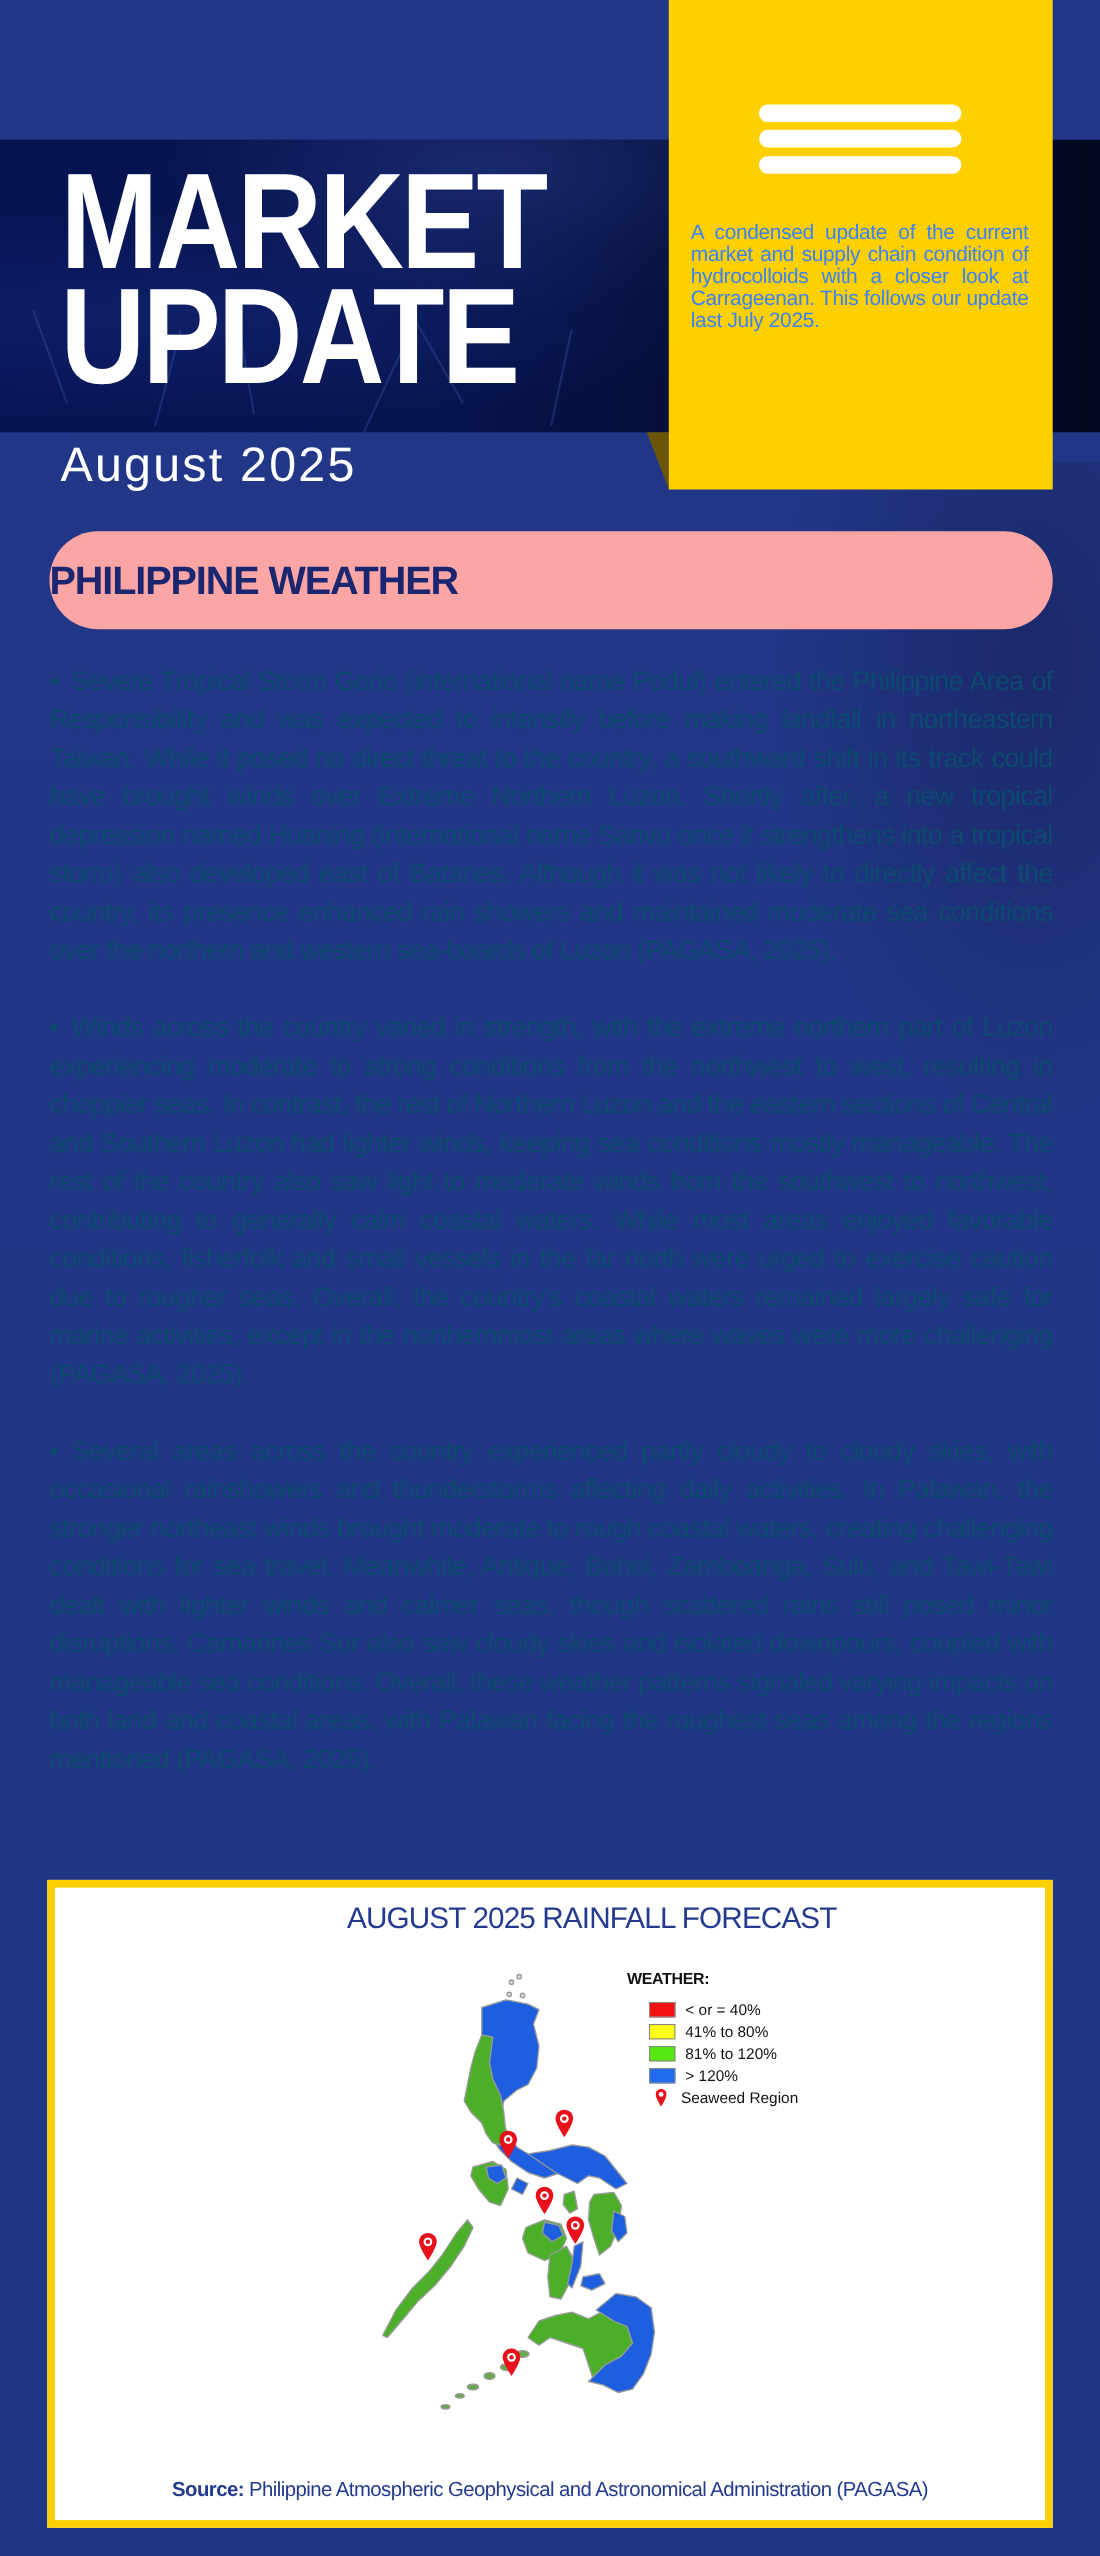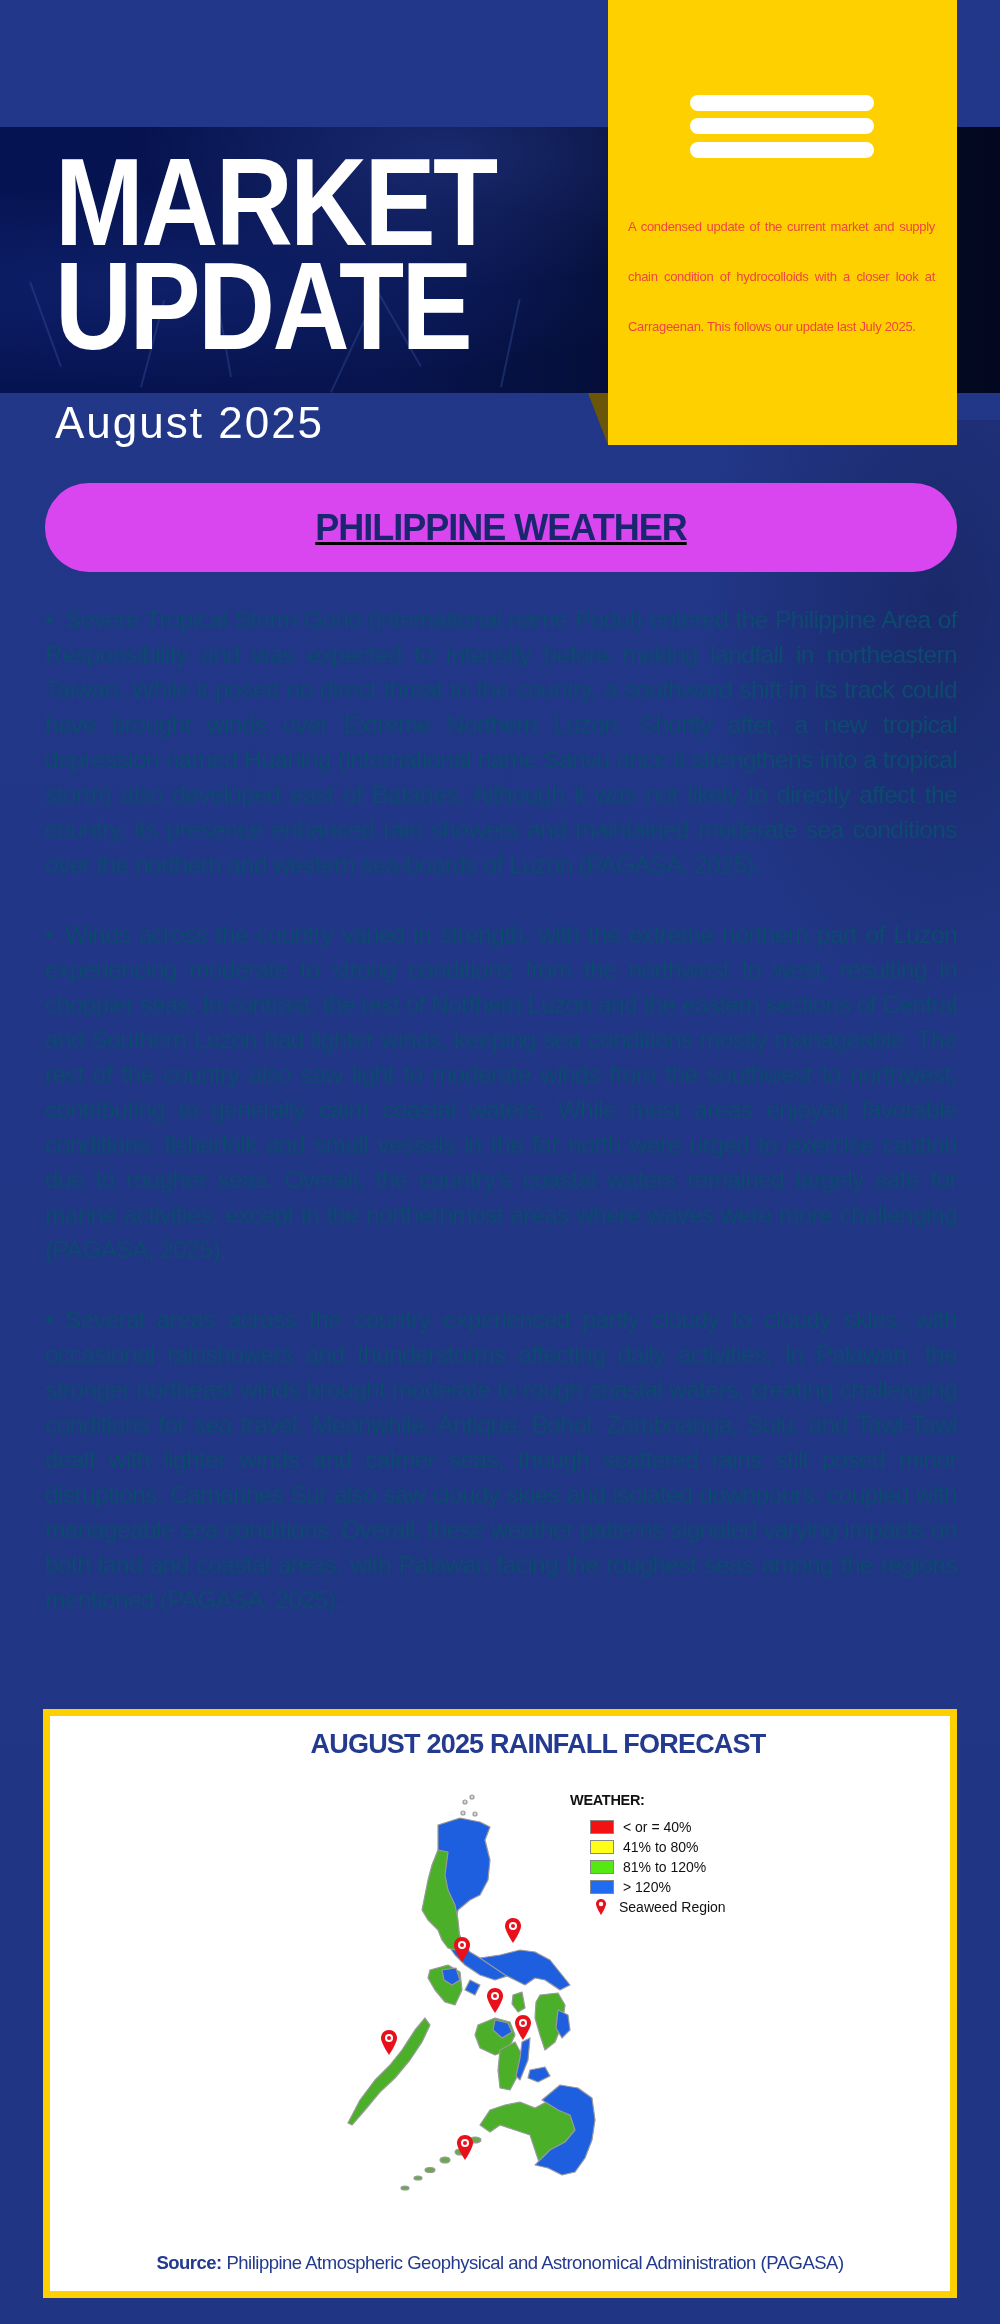--- a/index.html
+++ b/index.html
@@ -34,55 +34,55 @@
   }
   .menu-icon {
     position: absolute; left: 690px; top: 95px; width: 184px; height: 63px;
     cursor: pointer;
   }
   .menu-icon span {
     position: absolute; left: 0; width: 184px; height: 16px; border-radius: 8px; background: #ffffff;
   }
   .intro {
     position: absolute; left: 628px; top: 202px; width: 307px;
-    color: #ef4444; font-size: 13px; line-height: 50px; text-align: justify;
+    color: #3b82f6; font-size: 19px; line-height: 20px; text-align: justify;
     letter-spacing: -0.3px;
   }
   .title {
     position: absolute; left: 55px; top: 150px; color: #fff; font-weight: bold;
     font-family: "Liberation Sans", sans-serif;
     font-size: 124px; line-height: 104px; letter-spacing: -3px;
     transform: scaleX(0.86); transform-origin: left top;
   }
   .title div { white-space: nowrap; }
   .subtitle {
     position: absolute; left: 55px; top: 388px; color: #fff; font-size: 44px;
     line-height: 70px; letter-spacing: 2px;
   }
   .section-pill {
     position: absolute; left: 45px; top: 483px; width: 912px; height: 89px;
-    background: #d946ef; border-radius: 44px;
-    display: flex; align-items: center; justify-content: center; text-decoration: underline;
+    background: #fca5a5; border-radius: 44px;
+    display: flex; align-items: center; justify-content: flex-start;
   }
   .section-pill h2 {
     margin: 0; color: #1b2670; font-size: 36px; font-weight: bold; letter-spacing: -1px;
   }
   .body {
     position: absolute; left: 45px; top: 602px; width: 912px; color: #0c4a6e;
     font-size: 24.5px; line-height: 35px; text-align: justify; letter-spacing: -0.6px;
   }
   .body p { margin: 0 0 35px 0; }
   .body p .bullet { margin-right: 12px; }
   .card {
     position: absolute; left: 43px; top: 1709px; width: 914px; height: 589px;
     box-sizing: border-box; border: 7px solid #fed000; background: #ffffff;
   }
   .card-title {
     position: absolute; left: 0; top: 1729px; width: 1000px; text-align: center;
-    color: #233a8e; font-size: 27px; font-weight: bold; letter-spacing: -0.8px;
+    color: #233a8e; font-size: 27px; font-weight: normal; letter-spacing: -0.8px;
   }
   .card-title span { display: inline-block; transform: translateX(38px); }
   .map {
     position: absolute; left: 330px; top: 1780px; width: 360px; height: 440px;
   }
   .legend {
     position: absolute; left: 570px; top: 1792px; color: #111;
     font-size: 14px;
   }
   .legend .legend-title { font-weight: bold; font-size: 14.5px; margin-bottom: 9px; letter-spacing: -0.3px; }

